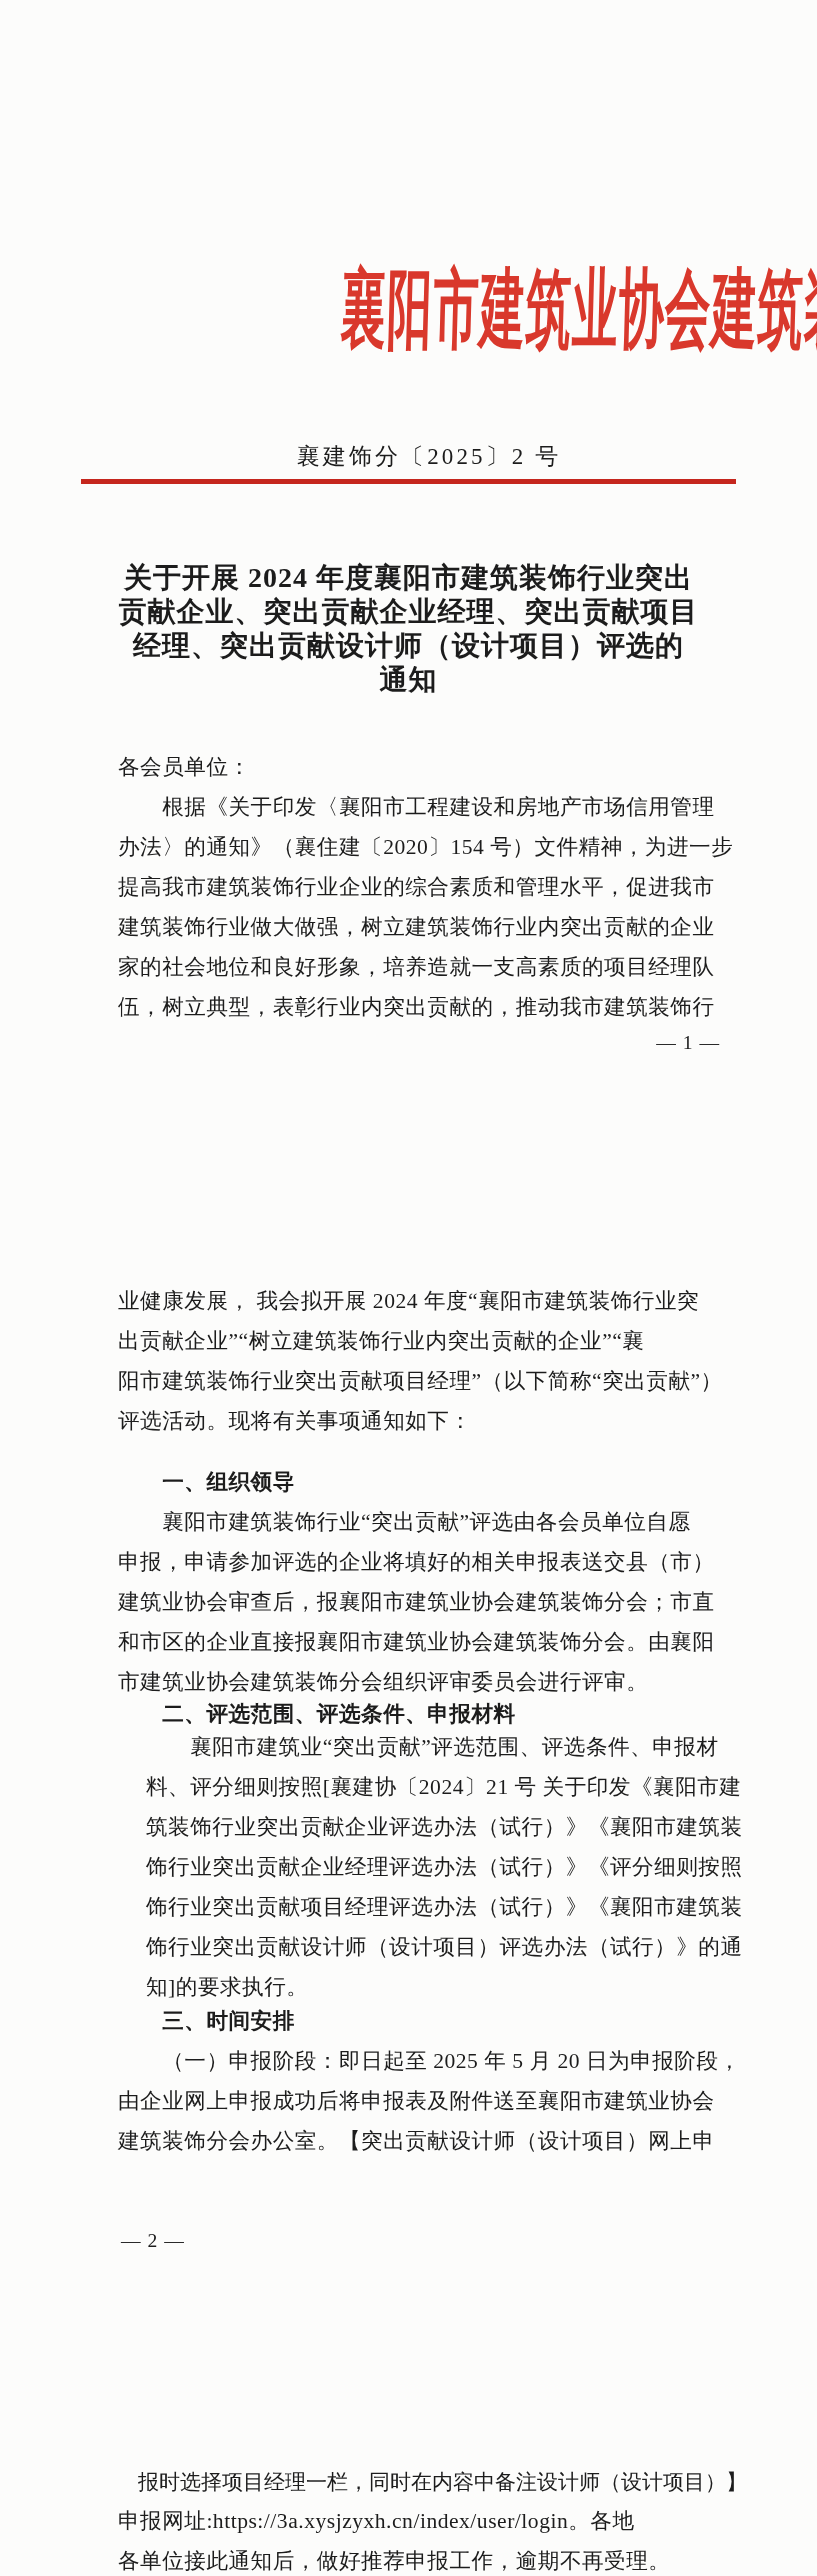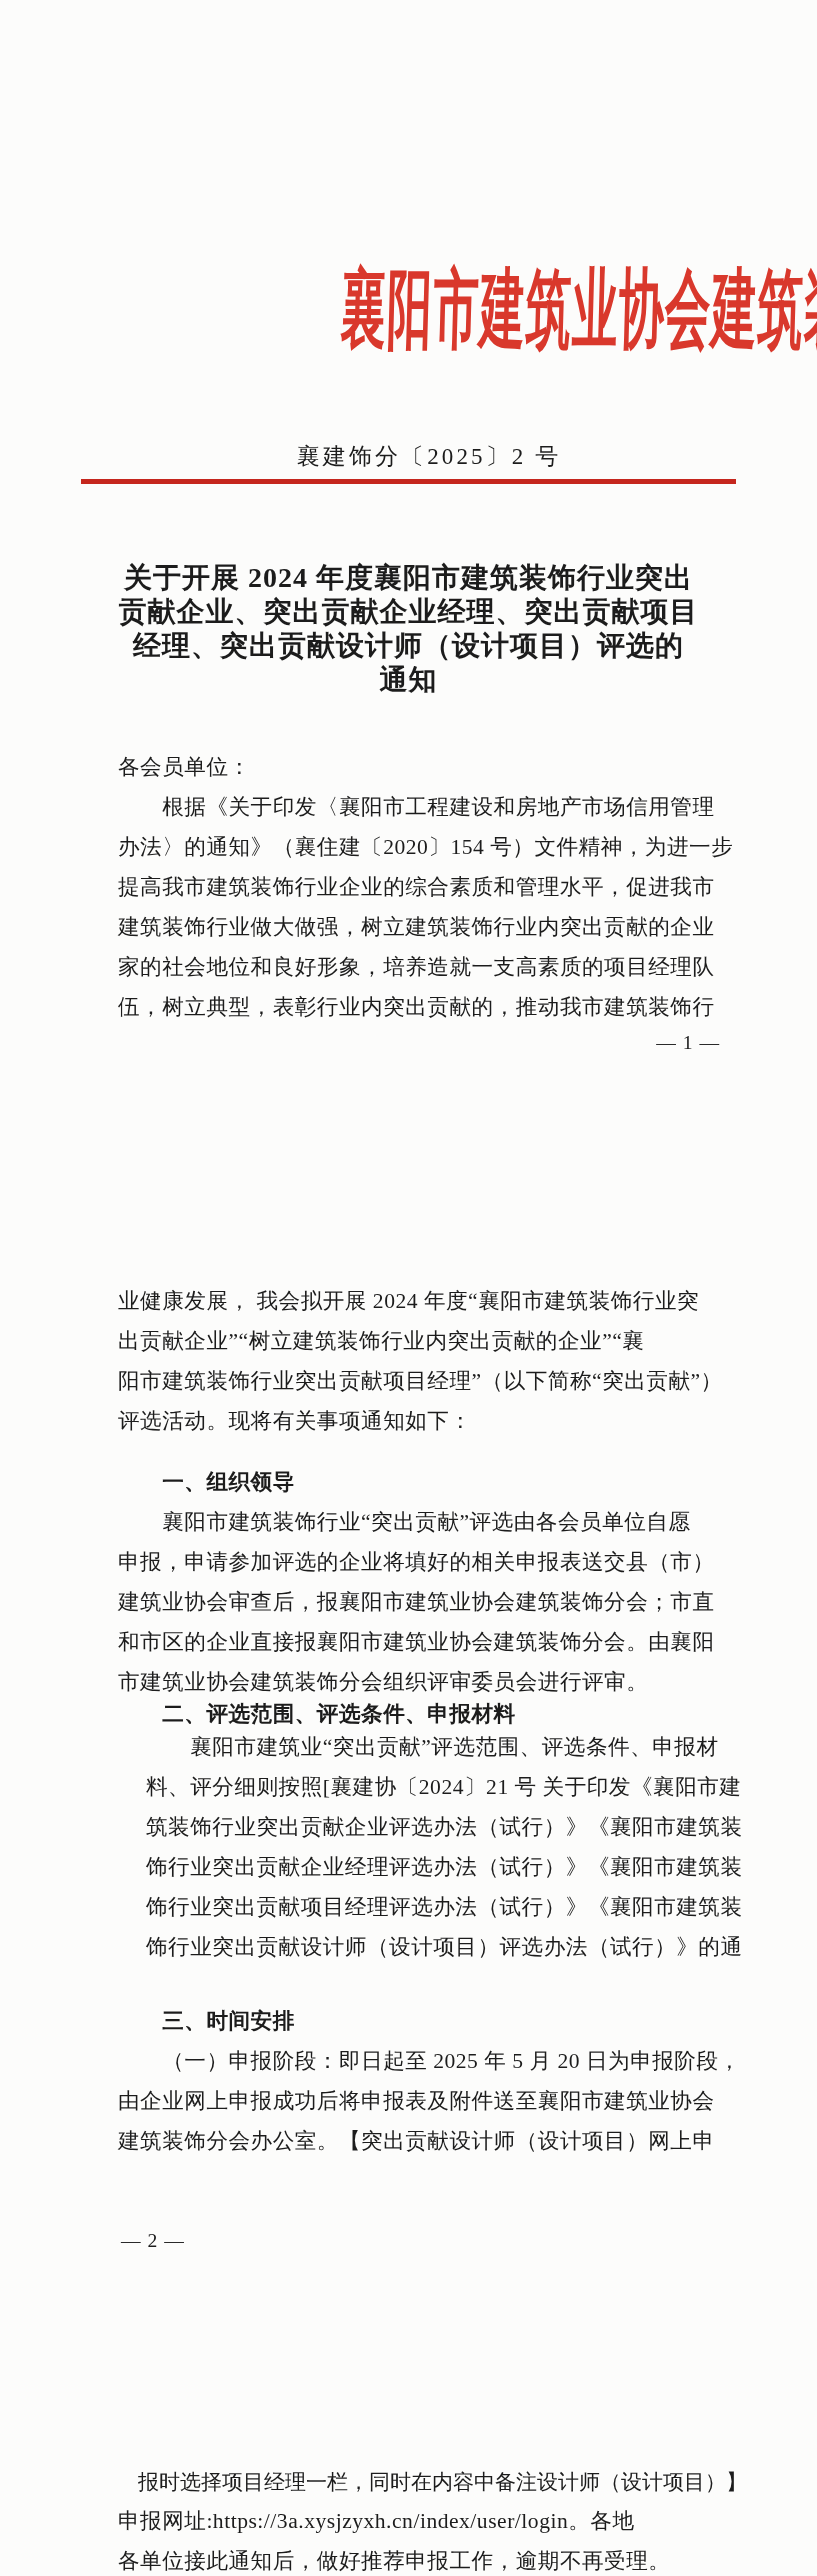--- a/index.html
+++ b/index.html
@@ -135,23 +135,24 @@
       <div class="line">申报，申请参加评选的企业将填好的相关申报表送交县（市）</div>
       <div class="line">建筑业协会审查后，报襄阳市建筑业协会建筑装饰分会；市直</div>
       <div class="line">和市区的企业直接报襄阳市建筑业协会建筑装饰分会。由襄阳</div>
       <div class="line">市建筑业协会建筑装饰分会组织评审委员会进行评审。</div>
     </div>
   <div class="sec-heading" style="top:1694px;">　　二、评选范围、评选条件、申报材料</div>
   <div class="body-block" style="top:1727px;margin-left:28px;">
       <div class="line">　　襄阳市建筑业“突出贡献”评选范围、评选条件、申报材</div>
       <div class="line">料、评分细则按照[襄建协〔2024〕21 号 关于印发《襄阳市建</div>
       <div class="line">筑装饰行业突出贡献企业评选办法（试行）》《襄阳市建筑装</div>
-      <div class="line">饰行业突出贡献企业经理评选办法（试行）》《襄阳市建筑装</div>
+      <div class="line">饰行业突出贡献企业经理评选办法（试行）》《评分细则按照</div>
       <div class="line">饰行业突出贡献项目经理评选办法（试行）》《襄阳市建筑装</div>
       <div class="line">饰行业突出贡献设计师（设计项目）评选办法（试行）》的通</div>
+      <div class="line">知]的要求执行。</div>
     </div>
   <div class="sec-heading" style="top:2001px;">　　三、时间安排</div>
   <div class="body-block" style="top:2041px;">
       <div class="line">　　（一）申报阶段：即日起至 2025 年 5 月 20 日为申报阶段，</div>
       <div class="line">由企业网上申报成功后将申报表及附件送至襄阳市建筑业协会</div>
       <div class="line">建筑装饰分会办公室。【突出贡献设计师（设计项目）网上申</div>
     </div>
   <div class="page-marker marker-2">— 2 —</div>
 
   <div class="body-block" style="top:2462px;text-align:center;">

